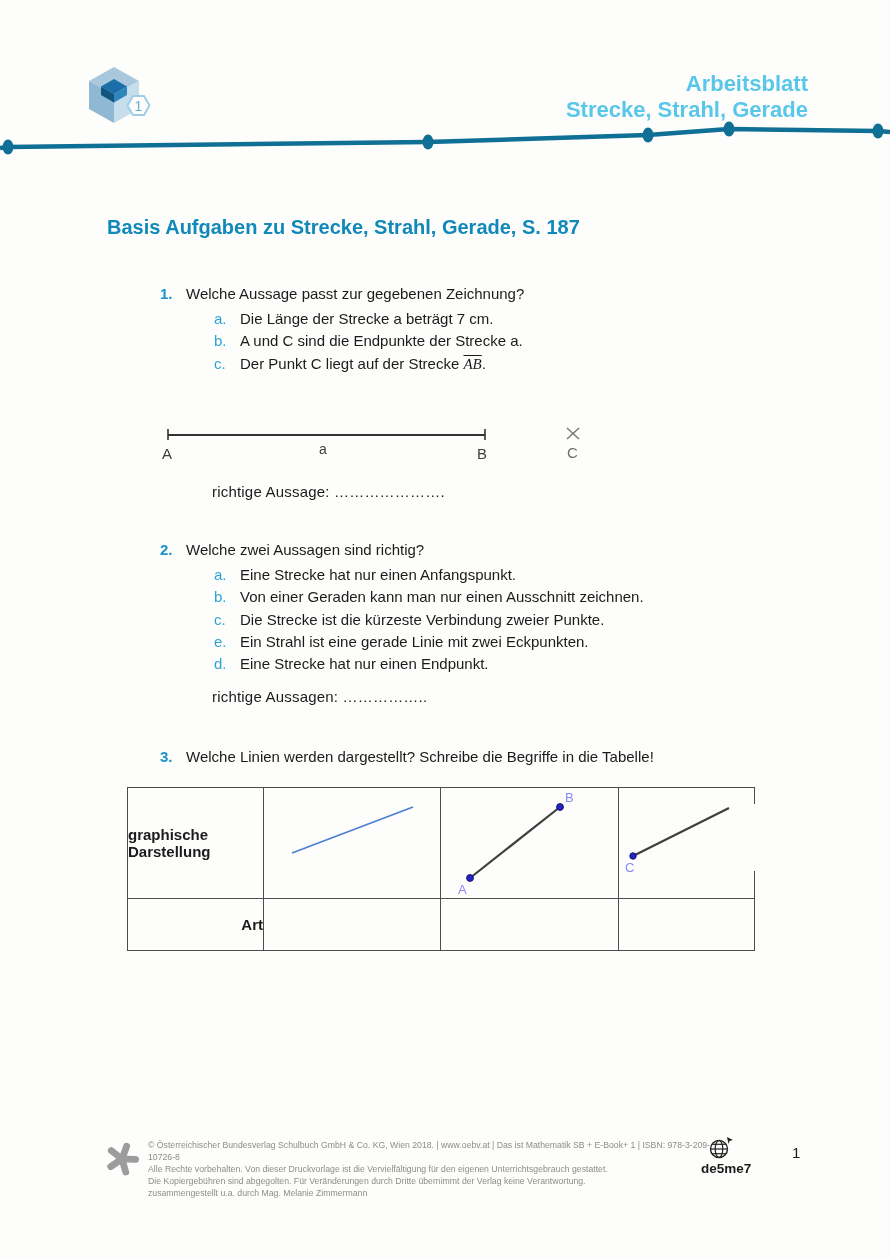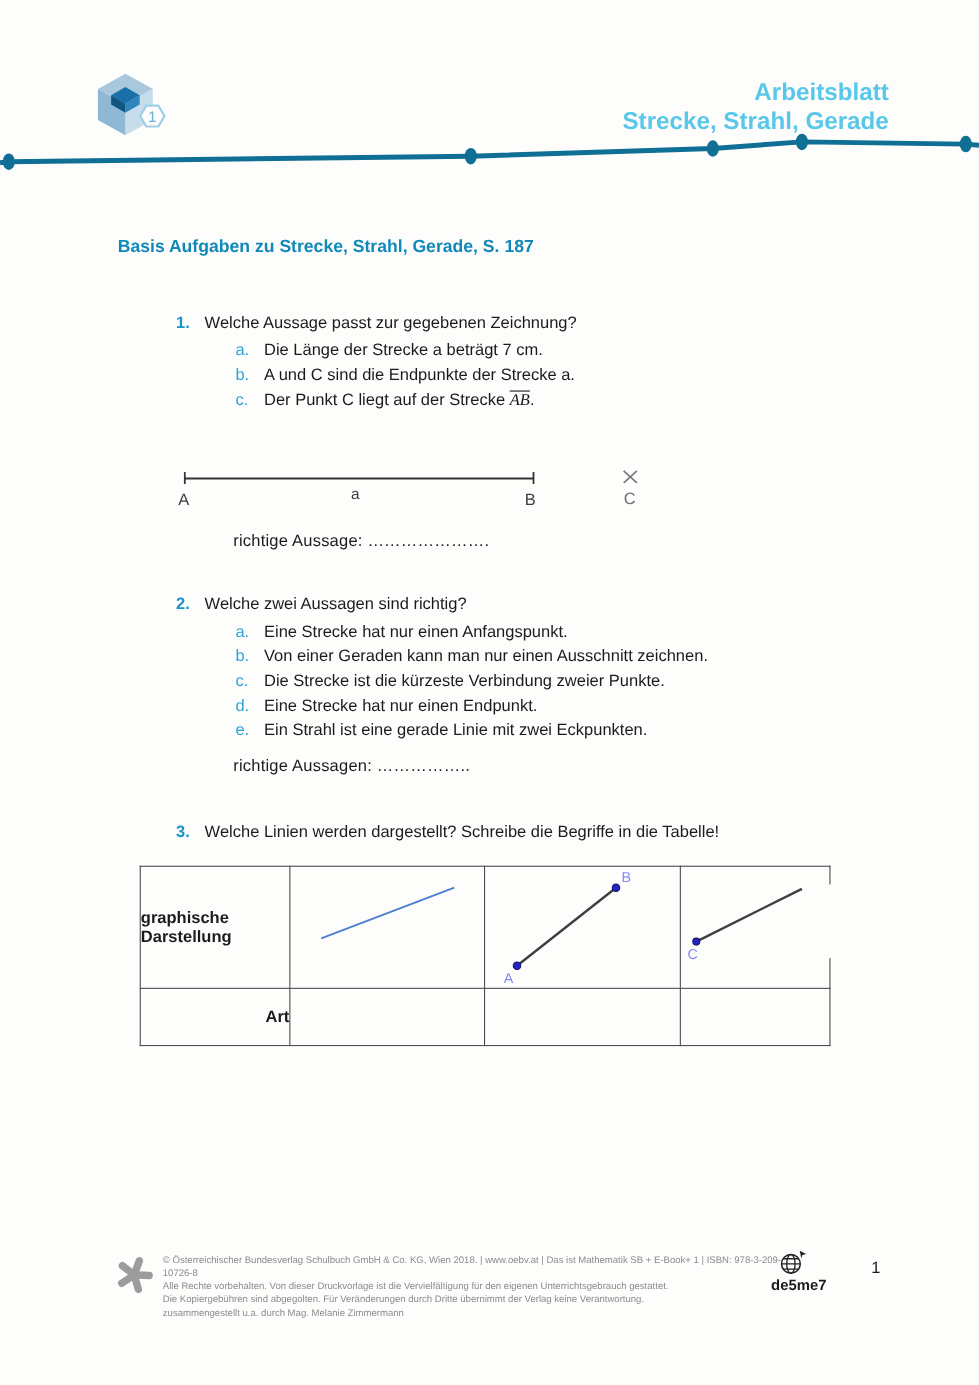--- a/index.html
+++ b/index.html
@@ -7,21 +7,21 @@
   body { background:#fdfdfb; font-family:"Liberation Sans", sans-serif; color:#1b1b1b; }
   .page { position:relative; width:890px; height:1259px; background:#fdfdfb; }
 
   
   .logo { position:absolute; left:82px; top:62px; }
   .brand { position:absolute; left:167px; top:71px; font-size:22px; font-weight:bold; line-height:26px; color:#1a84b4; }
   .sheet-head { position:absolute; right:82px; top:71px; font-size:22px; font-weight:bold; line-height:26px; color:#58c7e9; text-align:right; }
   .wave { position:absolute; left:0; top:118px; }
 
   
-  .page-title { position:absolute; left:107px; top:216px; font-size:16px; font-weight:bold; color:#1089ba; }
+  .page-title { position:absolute; left:107px; top:216px; font-size:20px; font-weight:bold; color:#1089ba; }
 
   .q-head { position:absolute; left:160px; font-size:15px; }
   .q-num { display:inline-block; width:26px; font-weight:bold; color:#1993c8; }
   .q-options { position:absolute; left:214px; font-size:15px; line-height:22.3px; }
   .opt-letter { display:inline-block; width:26px; color:#2ea4d6; }
   .math-ab { font-family:"Liberation Serif", serif; font-style:italic; text-decoration:overline; }
   .answer-line { position:absolute; left:212px; font-size:15px; letter-spacing:0.2px; }
 
   .figure1 { position:absolute; left:150px; top:418px; }
 
@@ -103,22 +103,22 @@
 
   <div class="answer-line" style="top:483px;">richtige Aussage: ………………….</div>
 
   <div class="q-head" style="top:541px;">
     <span class="q-num">2.</span><span>Welche zwei Aussagen sind richtig?</span>
   </div>
   <div class="q-options" style="top:564px;">
     <div><span class="opt-letter">a.</span><span>Eine Strecke hat nur einen Anfangspunkt.</span></div>
     <div><span class="opt-letter">b.</span><span>Von einer Geraden kann man nur einen Ausschnitt zeichnen.</span></div>
     <div><span class="opt-letter">c.</span><span>Die Strecke ist die kürzeste Verbindung zweier Punkte.</span></div>
+    <div><span class="opt-letter">e.</span><span>Ein Strahl ist eine gerade Linie mit zwei Eckpunkten.</span></div>
     <div><span class="opt-letter">d.</span><span>Eine Strecke hat nur einen Endpunkt.</span></div>
-    <div><span class="opt-letter">e.</span><span>Ein Strahl ist eine gerade Linie mit zwei Eckpunkten.</span></div>
   </div>
   <div class="answer-line" style="top:688px;">richtige Aussagen: ……………..</div>
 
   <div class="q-head" style="top:748px;">
     <span class="q-num">3.</span><span>Welche Linien werden dargestellt? Schreibe die Begriffe in die Tabelle!</span>
   </div>
 
   <div class="table-wrap">
     <table class="terms">
       <colgroup>

